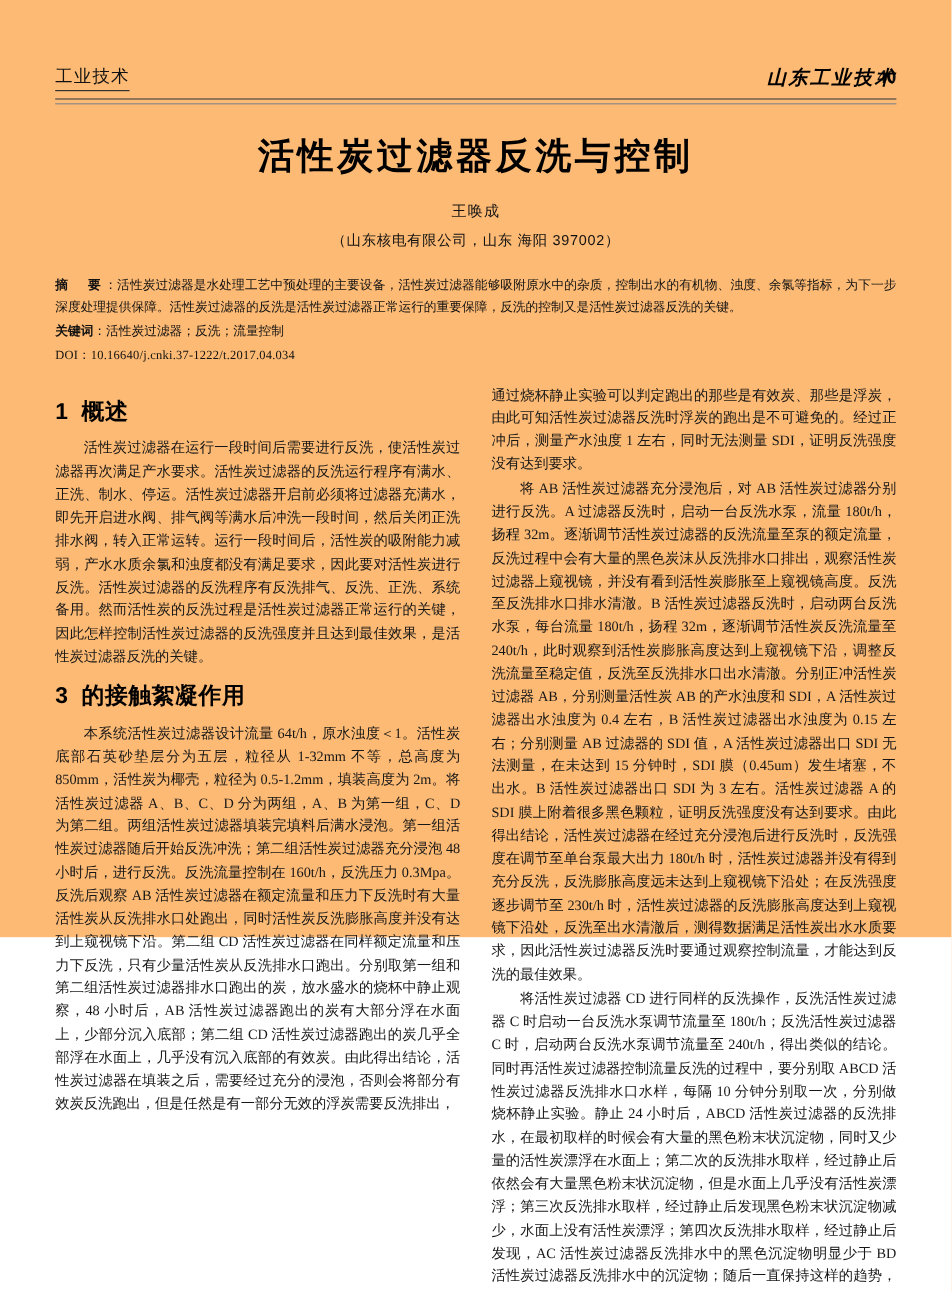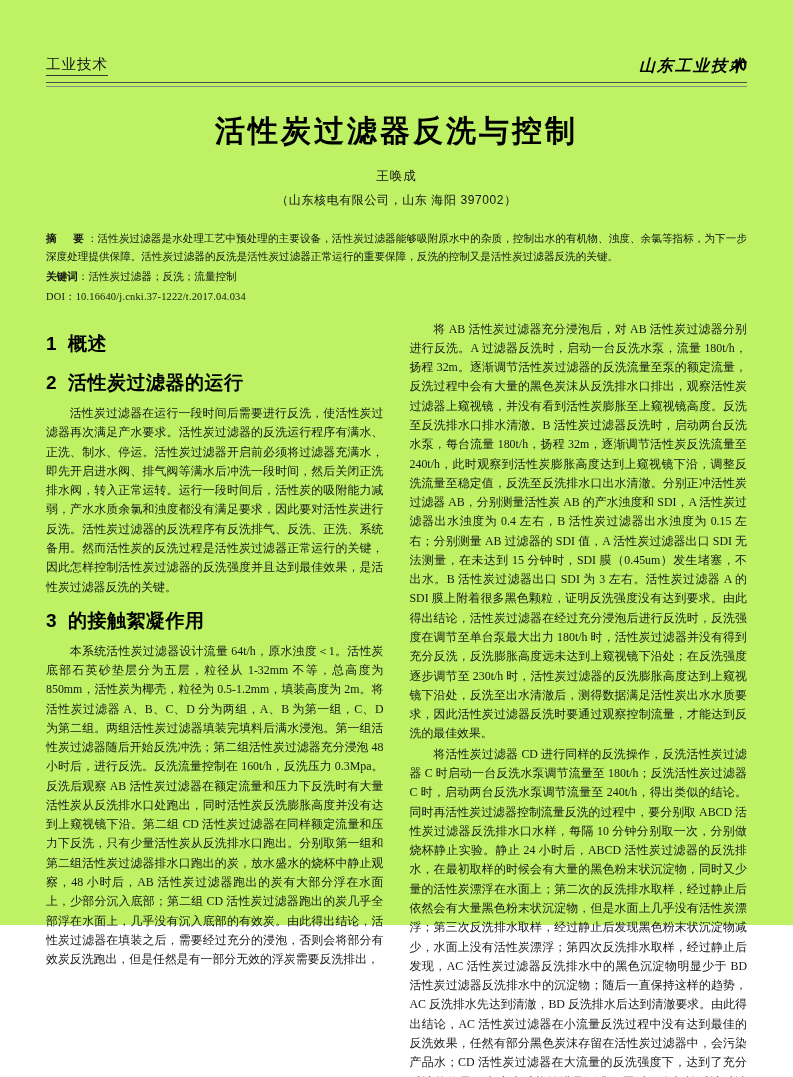--- a/index.html
+++ b/index.html
@@ -10,25 +10,25 @@
   body {
     width: 793px;
     height: 1077px;
     font-family: "Liberation Serif", "DejaVu Serif", serif;
     color: #1a1a1a;
     position: relative;
     overflow: hidden;
   }
   .page {
     width: 793px;
-    height: 925px;
+    height: 781px;
     box-sizing: border-box;
     padding: 0;
     position: relative;
-    background: #bef264;
+    background: #fdba74;
   }
 
   
   .runhead {
     position: relative;
     margin: 0 46px;
     height: 46px;
     padding-top: 30px;
     display: flex;
     align-items: flex-end;
@@ -182,24 +182,24 @@
     </div>
     <div class="abs-row">
       <span class="kw-label">关键词</span><span>：活性炭过滤器；反洗；流量控制</span>
     </div>
     <div class="doi-row">DOI：10.16640/j.cnki.37-1222/t.2017.04.034</div>
   </div>
 
   <div class="columns">
     <div class="col" id="col-left">
         <div class="sec-h"><span class="num">1</span><span>概述</span></div>
-        <div class="sec-h"><span class="num">2</span><span>活性炭过滤器的运行</span></div>
         <p class="para">活性炭过滤器在运行一段时间后需要进行反洗，使活性炭过滤器再次满足产水要求。活性炭过滤器的反洗运行程序有满水、正洗、制水、停运。活性炭过滤器开启前必须将过滤器充满水，即先开启进水阀、排气阀等满水后冲洗一段时间，然后关闭正洗排水阀，转入正常运转。运行一段时间后，活性炭的吸附能力减弱，产水水质余氯和浊度都没有满足要求，因此要对活性炭进行反洗。活性炭过滤器的反洗程序有反洗排气、反洗、正洗、系统备用。然而活性炭的反洗过程是活性炭过滤器正常运行的关键，因此怎样控制活性炭过滤器的反洗强度并且达到最佳效果，是活性炭过滤器反洗的关键。</p>
         <div class="sec-h"><span class="num">3</span><span>的接触絮凝作用</span></div>
         <p class="para">本系统活性炭过滤器设计流量 64t/h，原水浊度＜1。活性炭底部石英砂垫层分为五层，粒径从 1-32mm 不等，总高度为 850mm，活性炭为椰壳，粒径为 0.5-1.2mm，填装高度为 2m。将活性炭过滤器 A、B、C、D 分为两组，A、B 为第一组，C、D 为第二组。两组活性炭过滤器填装完填料后满水浸泡。第一组活性炭过滤器随后开始反洗冲洗；第二组活性炭过滤器充分浸泡 48 小时后，进行反洗。反洗流量控制在 160t/h，反洗压力 0.3Mpa。反洗后观察 AB 活性炭过滤器在额定流量和压力下反洗时有大量活性炭从反洗排水口处跑出，同时活性炭反洗膨胀高度并没有达到上窥视镜下沿。第二组 CD 活性炭过滤器在同样额定流量和压力下反洗，只有少量活性炭从反洗排水口跑出。分别取第一组和第二组活性炭过滤器排水口跑出的炭，放水盛水的烧杯中静止观察，48 小时后，AB 活性炭过滤器跑出的炭有大部分浮在水面上，少部分沉入底部；第二组 CD 活性炭过滤器跑出的炭几乎全部浮在水面上，几乎没有沉入底部的有效炭。由此得出结论，活性炭过滤器在填装之后，需要经过充分的浸泡，否则会将部分有效炭反洗跑出，但是任然是有一部分无效的浮炭需要反洗排出，</p>
       </div>
     <div class="col" id="col-right">
+        <p class="para" style="text-indent: 0px;">通过烧杯静止实验可以判定跑出的那些是有效炭、那些是浮炭，由此可知活性炭过滤器反洗时浮炭的跑出是不可避免的。经过正冲后，测量产水浊度 1 左右，同时无法测量 SDI，证明反洗强度没有达到要求。</p>
         <p class="para">将 AB 活性炭过滤器充分浸泡后，对 AB 活性炭过滤器分别进行反洗。A 过滤器反洗时，启动一台反洗水泵，流量 180t/h，扬程 32m。逐渐调节活性炭过滤器的反洗流量至泵的额定流量，反洗过程中会有大量的黑色炭沫从反洗排水口排出，观察活性炭过滤器上窥视镜，并没有看到活性炭膨胀至上窥视镜高度。反洗至反洗排水口排水清澈。B 活性炭过滤器反洗时，启动两台反洗水泵，每台流量 180t/h，扬程 32m，逐渐调节活性炭反洗流量至 240t/h，此时观察到活性炭膨胀高度达到上窥视镜下沿，调整反洗流量至稳定值，反洗至反洗排水口出水清澈。分别正冲活性炭过滤器 AB，分别测量活性炭 AB 的产水浊度和 SDI，A 活性炭过滤器出水浊度为 0.4 左右，B 活性炭过滤器出水浊度为 0.15 左右；分别测量 AB 过滤器的 SDI 值，A 活性炭过滤器出口 SDI 无法测量，在未达到 15 分钟时，SDI 膜（0.45um）发生堵塞，不出水。B 活性炭过滤器出口 SDI 为 3 左右。活性炭过滤器 A 的 SDI 膜上附着很多黑色颗粒，证明反洗强度没有达到要求。由此得出结论，活性炭过滤器在经过充分浸泡后进行反洗时，反洗强度在调节至单台泵最大出力 180t/h 时，活性炭过滤器并没有得到充分反洗，反洗膨胀高度远未达到上窥视镜下沿处；在反洗强度逐步调节至 230t/h 时，活性炭过滤器的反洗膨胀高度达到上窥视镜下沿处，反洗至出水清澈后，测得数据满足活性炭出水水质要求，因此活性炭过滤器反洗时要通过观察控制流量，才能达到反洗的最佳效果。</p>
         <p class="para">将活性炭过滤器 CD 进行同样的反洗操作，反洗活性炭过滤器 C 时启动一台反洗水泵调节流量至 180t/h；反洗活性炭过滤器 C 时，启动两台反洗水泵调节流量至 240t/h，得出类似的结论。同时再活性炭过滤器控制流量反洗的过程中，要分别取 ABCD 活性炭过滤器反洗排水口水样，每隔 10 分钟分别取一次，分别做烧杯静止实验。静止 24 小时后，ABCD 活性炭过滤器的反洗排水，在最初取样的时候会有大量的黑色粉末状沉淀物，同时又少量的活性炭漂浮在水面上；第二次的反洗排水取样，经过静止后依然会有大量黑色粉末状沉淀物，但是水面上几乎没有活性炭漂浮；第三次反洗排水取样，经过静止后发现黑色粉末状沉淀物减少，水面上没有活性炭漂浮；第四次反洗排水取样，经过静止后发现，AC 活性炭过滤器反洗排水中的黑色沉淀物明显少于 BD 活性炭过滤器反洗排水中的沉淀物；随后一直保持这样的趋势，AC 反洗排水先达到清澈，BD 反洗排水后达到清澈要求。由此得出结论，AC 活性炭过滤器在小流量反洗过程中没有达到最佳的反洗效果，任然有部分黑色炭沫存留在活性炭过滤器中，会污染产品水；CD 活性炭过滤器在大流量的反洗强度下，达到了充分反洗的效果，出水水质能够满足要求，同时不会频繁反洗过滤器。在反洗冲过中发现，在最初的反洗取样中发现，始终都会有少量的活性炭在反洗最开始时微量跑出。</p>
       </div>
   </div>
 
 </div>
 
 </body></html>

